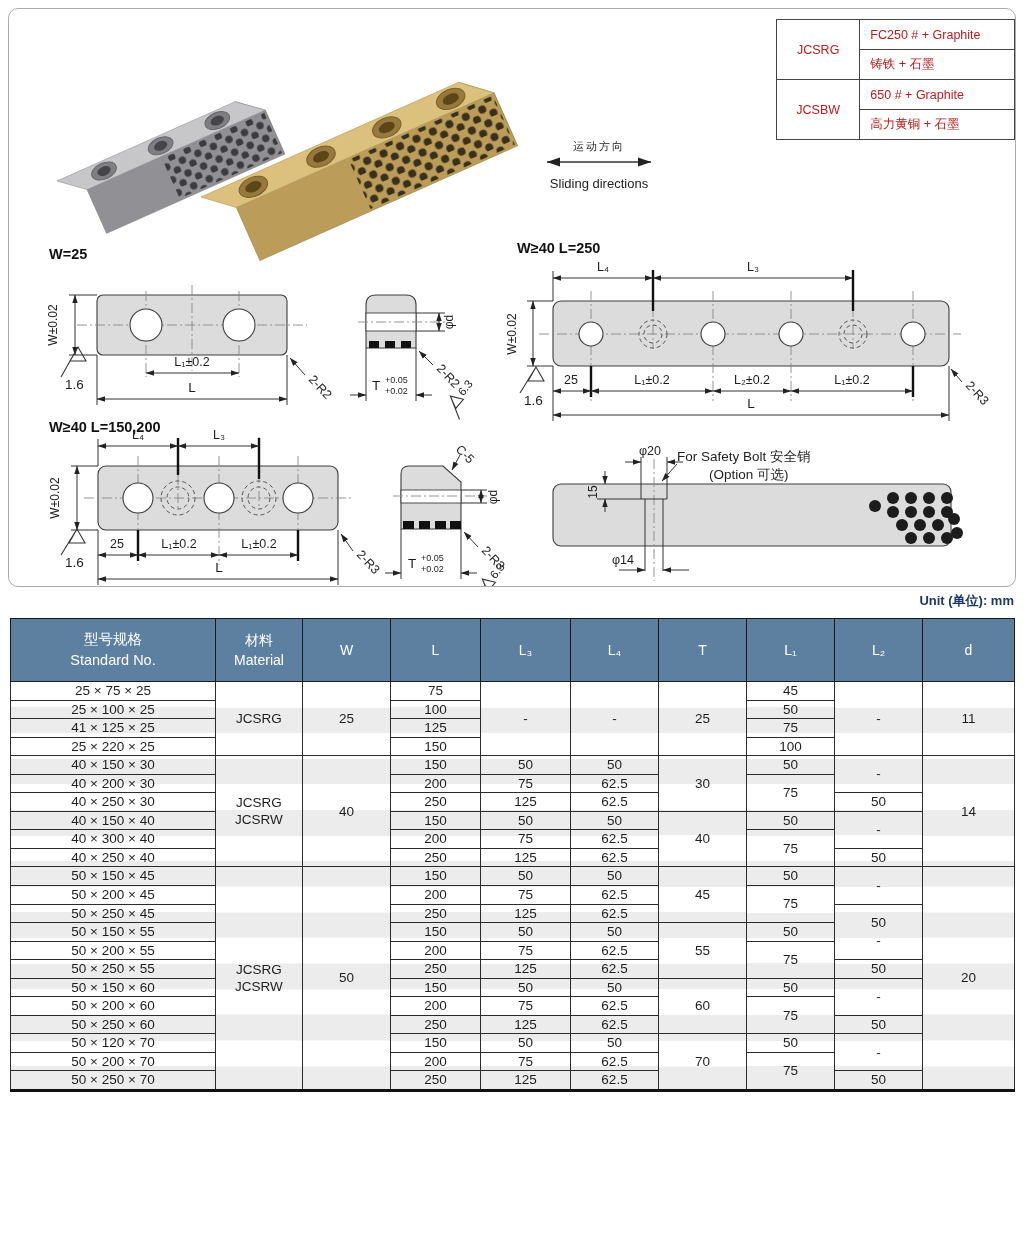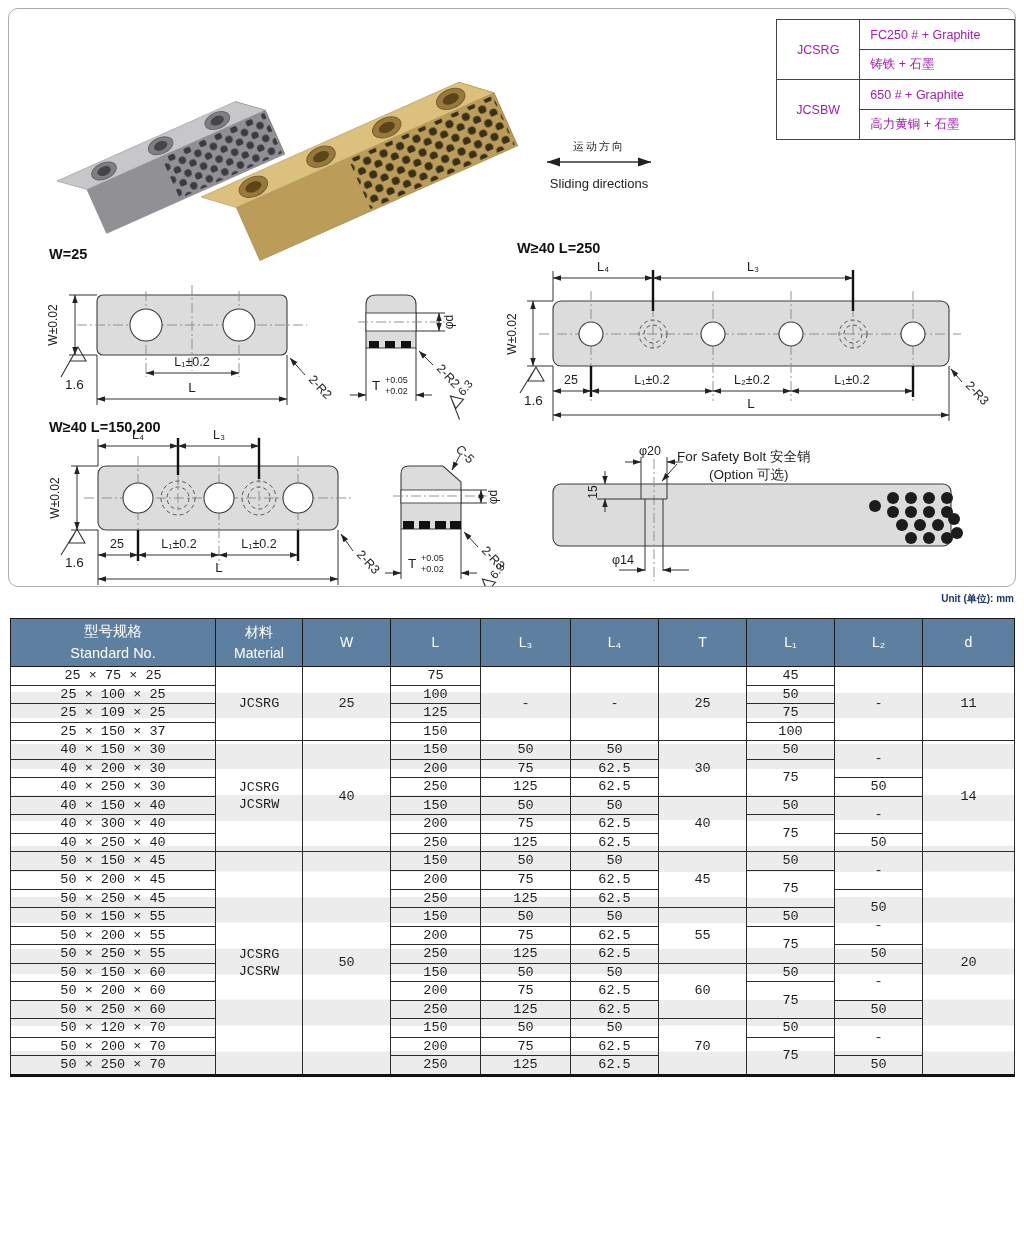--- a/index.html
+++ b/index.html
@@ -18,39 +18,39 @@
   .fin{stroke:#333;stroke-width:1.1;fill:none;}
   svg text{fill:#1e1e1e;}
   .lbl{font-size:12.5px;}
   .sm{font-size:12px;}
   .ttl{font-size:14.5px;font-weight:bold;fill:#111;}
   .tol{font-size:9px;}
   .big{font-size:13.5px;}
 
   
   .mat{position:absolute;left:767px;top:10px;border-collapse:collapse;background:#fff;}
-  .mat td{border:1px solid #444;font-size:12.5px;color:#a21caf;height:27px;}
+  .mat td{border:1px solid #444;font-size:12.5px;color:#b91c1c;height:27px;}
   .mat .mc{width:84px;text-align:center;}
   .mat .ms{width:152px;padding-left:10px;}
 
   
   .sliding{position:absolute;left:520px;top:130px;width:140px;text-align:center;color:#222;}
   .sliding .cn{font-size:11px;letter-spacing:2px;}
   .sliding .en{font-size:13px;margin-top:2px;}
 
   
-  .unit{position:absolute;right:10px;top:592px;font-size:10px;font-weight:bold;color:#1c3667;}
+  .unit{position:absolute;right:10px;top:592px;font-size:13px;font-weight:bold;color:#1c3667;}
 
   
   table.spec{position:absolute;left:10px;top:618px;width:1004px;border-collapse:collapse;table-layout:fixed;border:1px solid #1a1a1a;border-bottom:3px solid #111;}
-  .spec thead tr{height:48px;margin-top:48px;}
+  .spec thead tr{height:63px;margin-top:48px;}
   .spec th{background:#5d80a1;color:#fff;border:1px solid #1a1a1a;font-weight:normal;font-size:14px;line-height:1.45;}
   .spec th:first-child{font-size:14.5px;}
   .spec tbody{background:repeating-linear-gradient(to bottom,#ffffff 0 25.65px,#ececec 25.65px 51.3px);}
-  .spec tbody tr{height:14px;font-family:Liberation Mono, monospace;}
+  .spec tbody tr{height:14px;}
   .spec td{border:1px solid #2b2b2b;background:transparent;text-align:center;font-size:13.5px;color:#1e1e1e;padding:0;line-height:1.3;}
 </style>
 </head>
 <body>
 
 <div class="panel">
 
   <svg class="draw" width="1006" height="577" viewBox="0 0 1006 577">
     <defs>
       <marker id="ar" viewBox="0 0 10 8" markerWidth="9" markerHeight="7" refX="9.4" refY="4" orient="auto-start-reverse">
@@ -363,26 +363,26 @@
         <td>45</td>
         <td rowspan="4">-</td>
         <td rowspan="4">11</td>
       </tr>
       <tr>
         <td>25 × 100 × 25</td>
         <td>100</td>
         <td>50</td>
       </tr>
       <tr>
-        <td>25 × 109 × 25</td>
-        <td>125</td>
-        <td>75</td>
-      </tr>
-      <tr>
-        <td>25 × 150 × 37</td>
+        <td>41 × 125 × 25</td>
+        <td>125</td>
+        <td>75</td>
+      </tr>
+      <tr>
+        <td>25 × 220 × 25</td>
         <td>150</td>
         <td>100</td>
       </tr>
       <tr>
         <td>40 × 150 × 30</td>
         <td rowspan="6">JCSRG<br>JCSRW</td>
         <td rowspan="6">40</td>
         <td>150</td>
         <td>50</td>
         <td>50</td>

